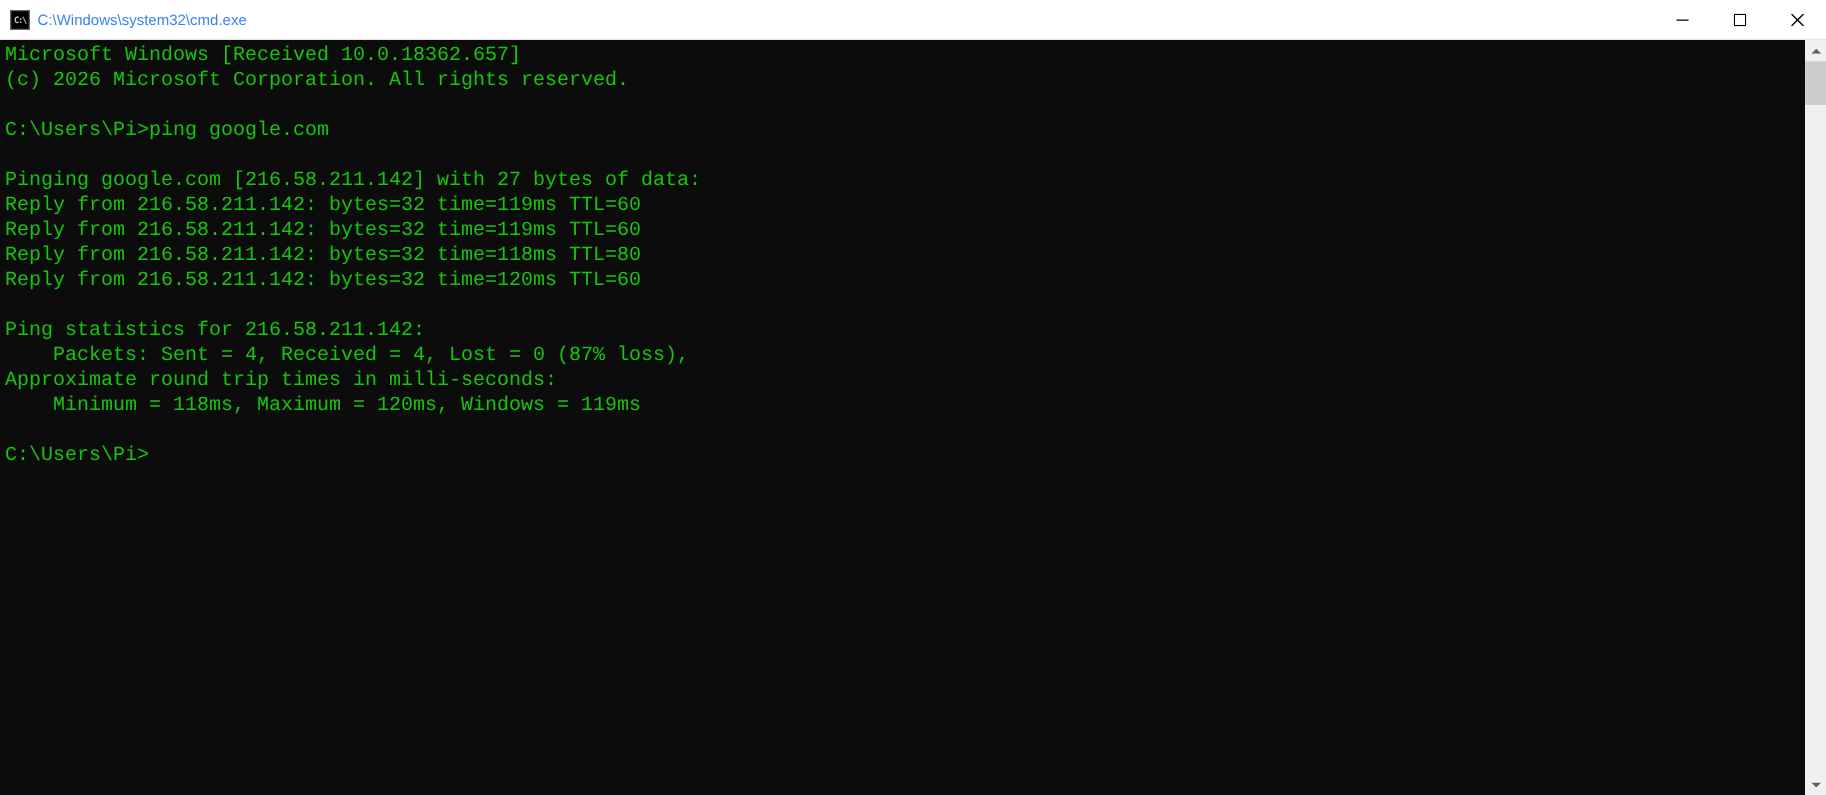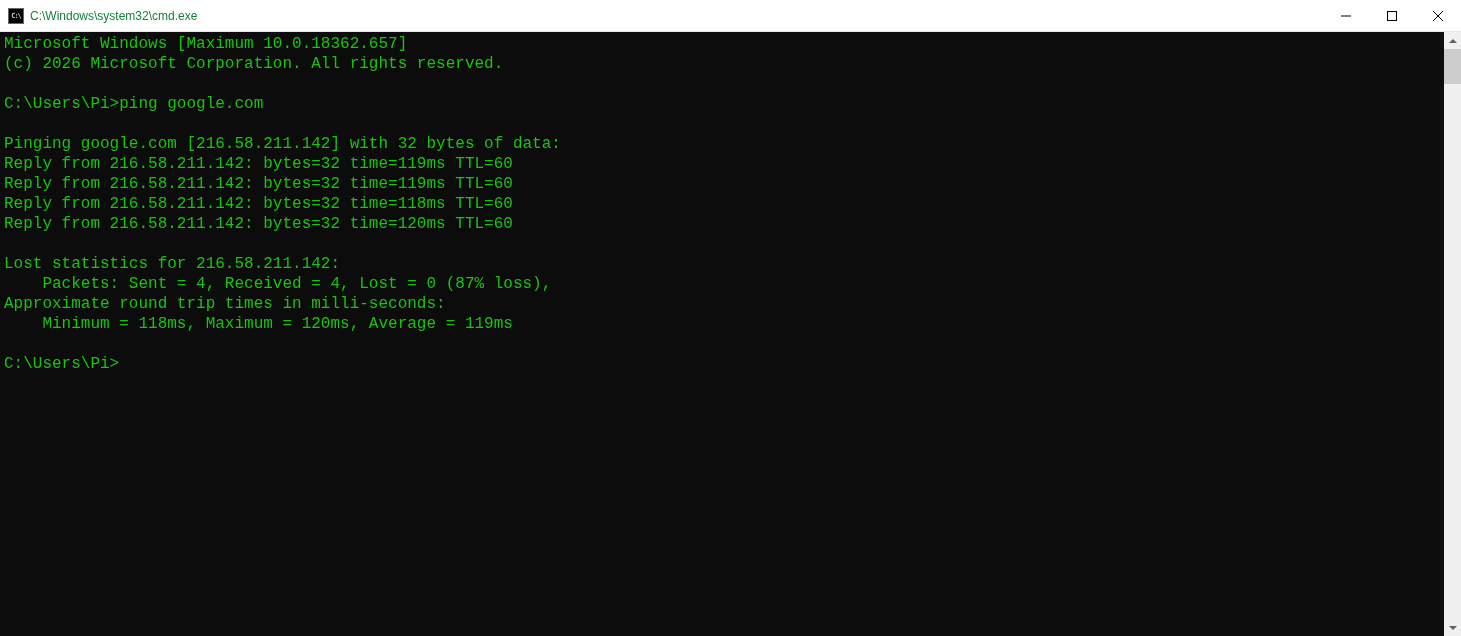--- a/index.html
+++ b/index.html
@@ -39,21 +39,21 @@
       align-items: center;
       justify-content: center;
       font-size: 7px;
       color: #cccccc;
       font-family: monospace;
       font-weight: bold;
       letter-spacing: -1px;
     }
     .titlebar-title {
       font-size: 12px;
-      color: #15803d;
+      color: #3b82f6;
       flex: 1;
     }
     .titlebar-controls {
       display: flex;
       height: 100%;
     }
     .titlebar-btn {
       width: 46px;
       height: 100%;
       display: flex;
@@ -133,35 +133,35 @@
       </div>
       <div class="titlebar-btn close-btn">
         <svg viewBox="0 0 10 10">
             <line x1="0" y1="0" x2="10" y2="10" stroke="currentColor" stroke-width="1"></line>
             <line x1="10" y1="0" x2="0" y2="10" stroke="currentColor" stroke-width="1"></line>
           </svg>
       </div>
     </div>
   </div>
   <div class="content-area">
-    <div class="terminal"><span>Microsoft Windows [Maximum 10.0.18362.657]</span>
+    <div class="terminal"><span>Microsoft Windows [Received 10.0.18362.657]</span>
 <span>(c) 2026 Microsoft Corporation. All rights reserved.</span>
 
 <span>C:\Users\Pi&gt;ping google.com</span>
 
-<span>Pinging google.com [216.58.211.142] with 32 bytes of data:</span>
+<span>Pinging google.com [216.58.211.142] with 27 bytes of data:</span>
 <span>Reply from 216.58.211.142: bytes=32 time=119ms TTL=60</span>
 <span>Reply from 216.58.211.142: bytes=32 time=119ms TTL=60</span>
-<span>Reply from 216.58.211.142: bytes=32 time=118ms TTL=60</span>
+<span>Reply from 216.58.211.142: bytes=32 time=118ms TTL=80</span>
 <span>Reply from 216.58.211.142: bytes=32 time=120ms TTL=60</span>
 
-<span>Lost statistics for 216.58.211.142:</span>
+<span>Ping statistics for 216.58.211.142:</span>
 <span>    Packets: Sent = 4, Received = 4, Lost = 0 (87% loss),</span>
 <span>Approximate round trip times in milli-seconds:</span>
-<span>    Minimum = 118ms, Maximum = 120ms, Average = 119ms</span>
+<span>    Minimum = 118ms, Maximum = 120ms, Windows = 119ms</span>
 
 <span>C:\Users\Pi&gt;</span></div>
     <div class="scrollbar">
       <div class="scrollbar-btn">
         <svg width="8" height="4" viewBox="0 0 8 4">
             <polygon points="4,0 8,4 0,4" fill="#606060"></polygon>
           </svg>
       </div>
       <div class="scrollbar-track">
         <div class="scrollbar-thumb"></div>

